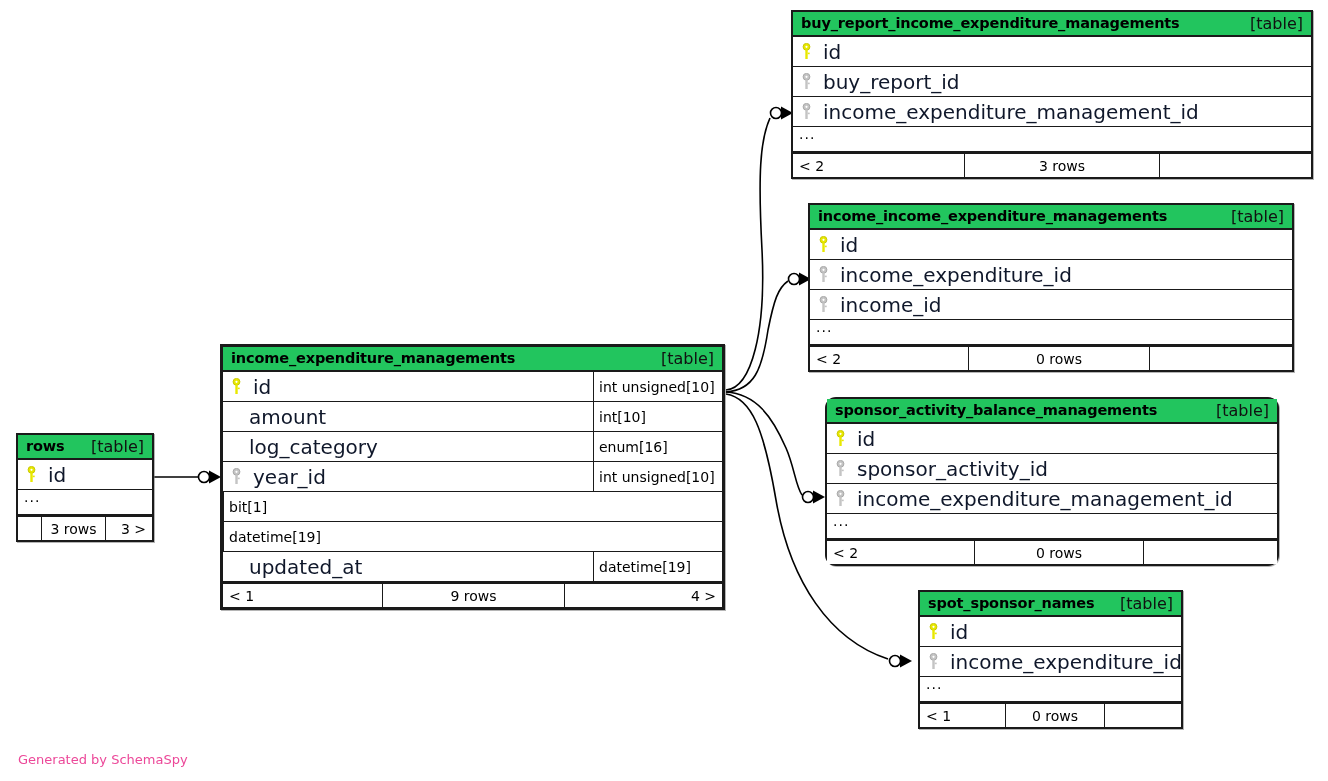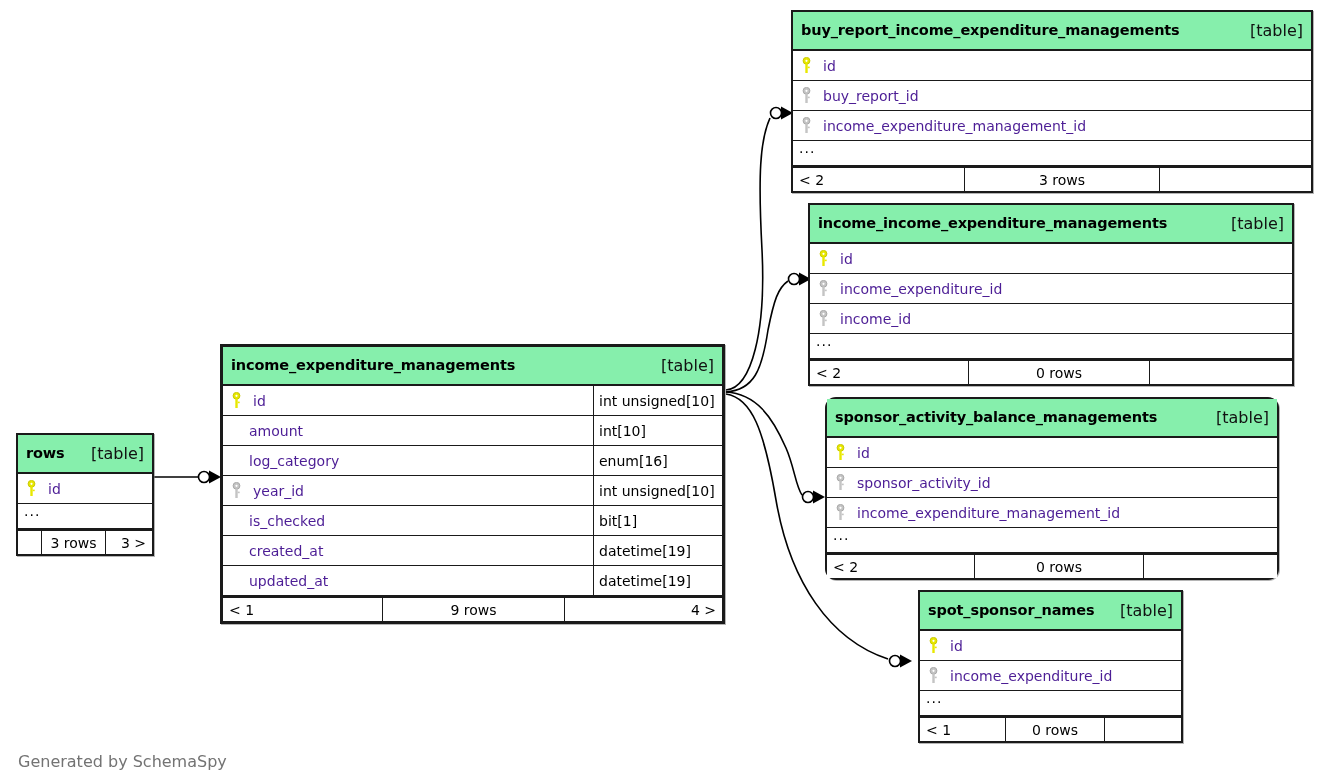--- a/index.html
+++ b/index.html
@@ -16,45 +16,45 @@
   .tbl{
     position:absolute;
     background:#ffffff;
     border:2px solid #1a1a1a;
     box-sizing:border-box;
     box-shadow:1px 1px 0 rgba(120,120,120,.55);
     z-index:3;
   }
   .tbl .hdr{
     display:flex;align-items:center;justify-content:space-between;
-    background:#86efac;
+    background:#22c55e;
     border-bottom:2px solid #1a1a1a;
     padding:2px 8px 3px 8px;
-    height:39px;box-sizing:border-box;
+    height:25px;box-sizing:border-box;
   }
   .tbl .hdr .tname{
     font-weight:bold;font-size:14.5px;color:#000;letter-spacing:-.15px;
     white-space:nowrap;
   }
   .tbl .hdr .ttype{
     font-size:16px;color:#111;white-space:nowrap;padding-left:12px;
   }
 
   .row{
     display:flex;align-items:center;
     height:30px;box-sizing:border-box;
     border-bottom:1px solid #1a1a1a;
     background:#fff;
   }
   .row:last-child{border-bottom:none;}
   .row .kcell{
     width:26px;min-width:26px;display:flex;align-items:center;justify-content:center;
   }
   .row .cname{
-    flex:1;font-size:14px;color:#4c1d95;white-space:nowrap;
+    flex:1;font-size:20px;color:#0f172a;white-space:nowrap;
     padding-left:4px;overflow:hidden;
   }
   .row.noindent .cname{padding-left:26px;}
   .row .ctype{
     font-size:14px;color:#000;white-space:nowrap;
     border-left:1px solid #1a1a1a;
     padding:0 4px 0 5px;
     height:100%;display:flex;align-items:center;
     box-sizing:border-box;
   }
@@ -79,21 +79,21 @@
   .foot .fc.l{justify-content:flex-start;}
   .foot .fc.c{justify-content:center;}
   .foot .fc.r{justify-content:flex-end;}
 
   
   .key{display:block;width:11px;height:17px;}
 
   
   .credit{
     position:absolute;left:18px;top:752px;
-    font-size:16px;color:#737373;white-space:nowrap;z-index:5;
+    font-size:13px;color:#ec4899;white-space:nowrap;z-index:5;
   }
 </style>
 </head>
 <body>
 
 <div id="canvas">
 
   <svg class="edges" viewBox="0 0 1328 781" xmlns="http://www.w3.org/2000/svg">
     <defs>
       <g id="crow">
@@ -350,26 +350,24 @@
             <rect x="4.3" y="6.4" width="2.4" height="9.6" fill="#c4c4c4"></rect>
             <rect x="6.7" y="9.6" width="2" height="1.6" fill="#c4c4c4"></rect>
           </svg>
       </span>
       <span class="cname">year_id</span>
       <span class="ctype" style="width:129px;">int unsigned[10]</span>
     </div>
 
 
     <div class="row noindent">
-      <span class="cname">is_checked</span>
       <span class="ctype" style="width:129px;">bit[1]</span>
     </div>
 
     <div class="row noindent">
-      <span class="cname">created_at</span>
       <span class="ctype" style="width:129px;">datetime[19]</span>
     </div>
 
     <div class="row noindent">
       <span class="cname">updated_at</span>
       <span class="ctype" style="width:129px;">datetime[19]</span>
     </div>
 
     <div class="foot">
       <span class="fc l" style="width:160px;">&lt; 1</span>

